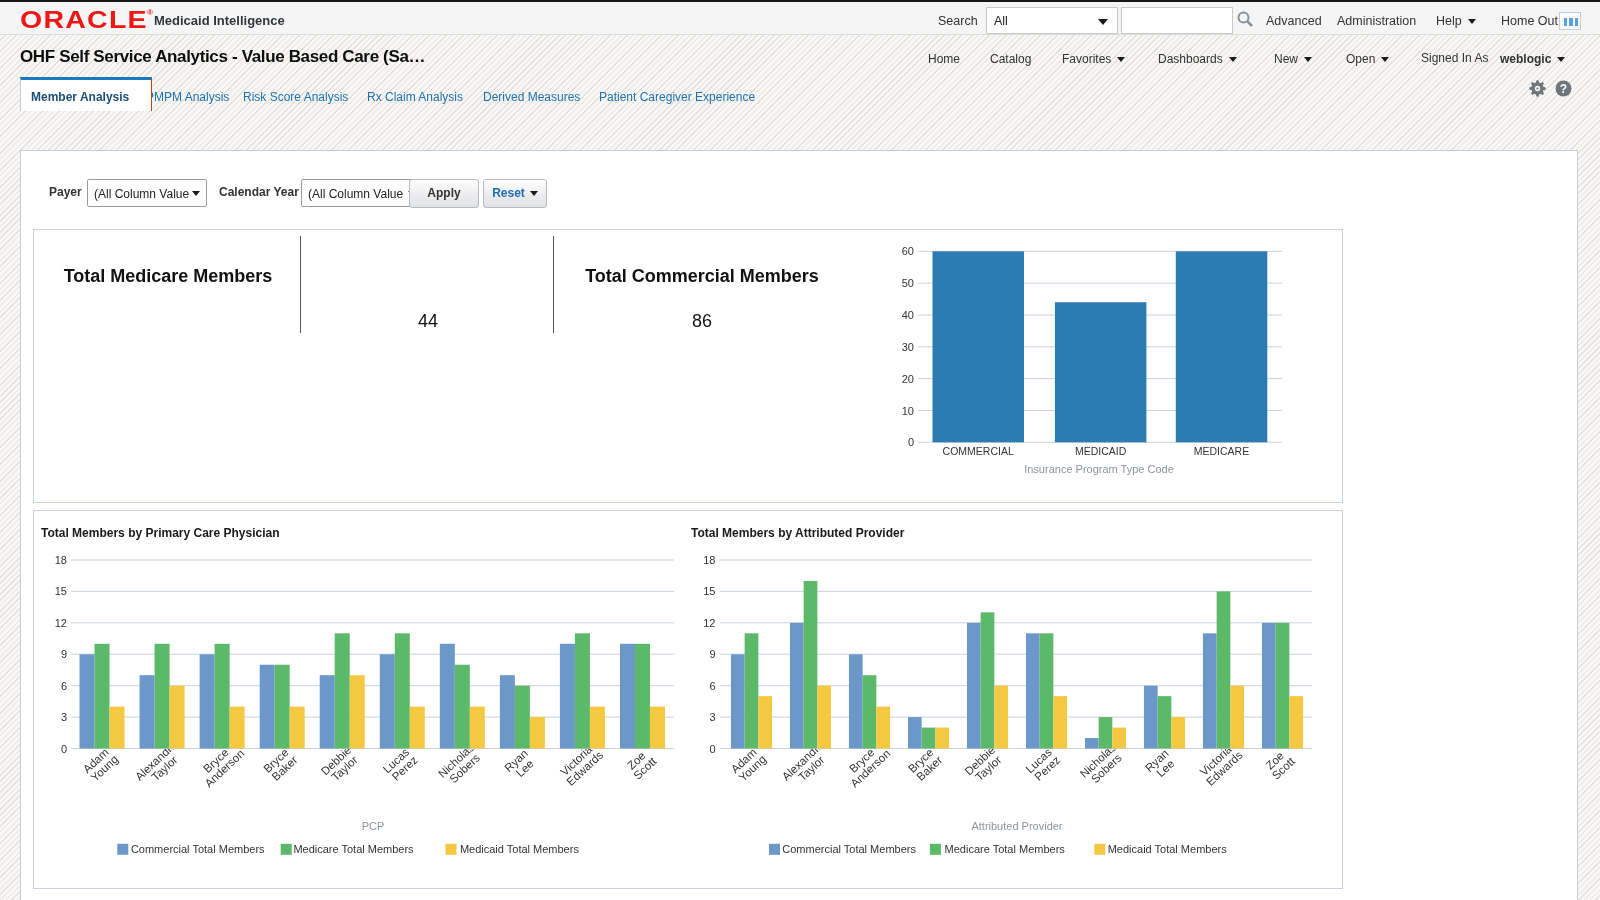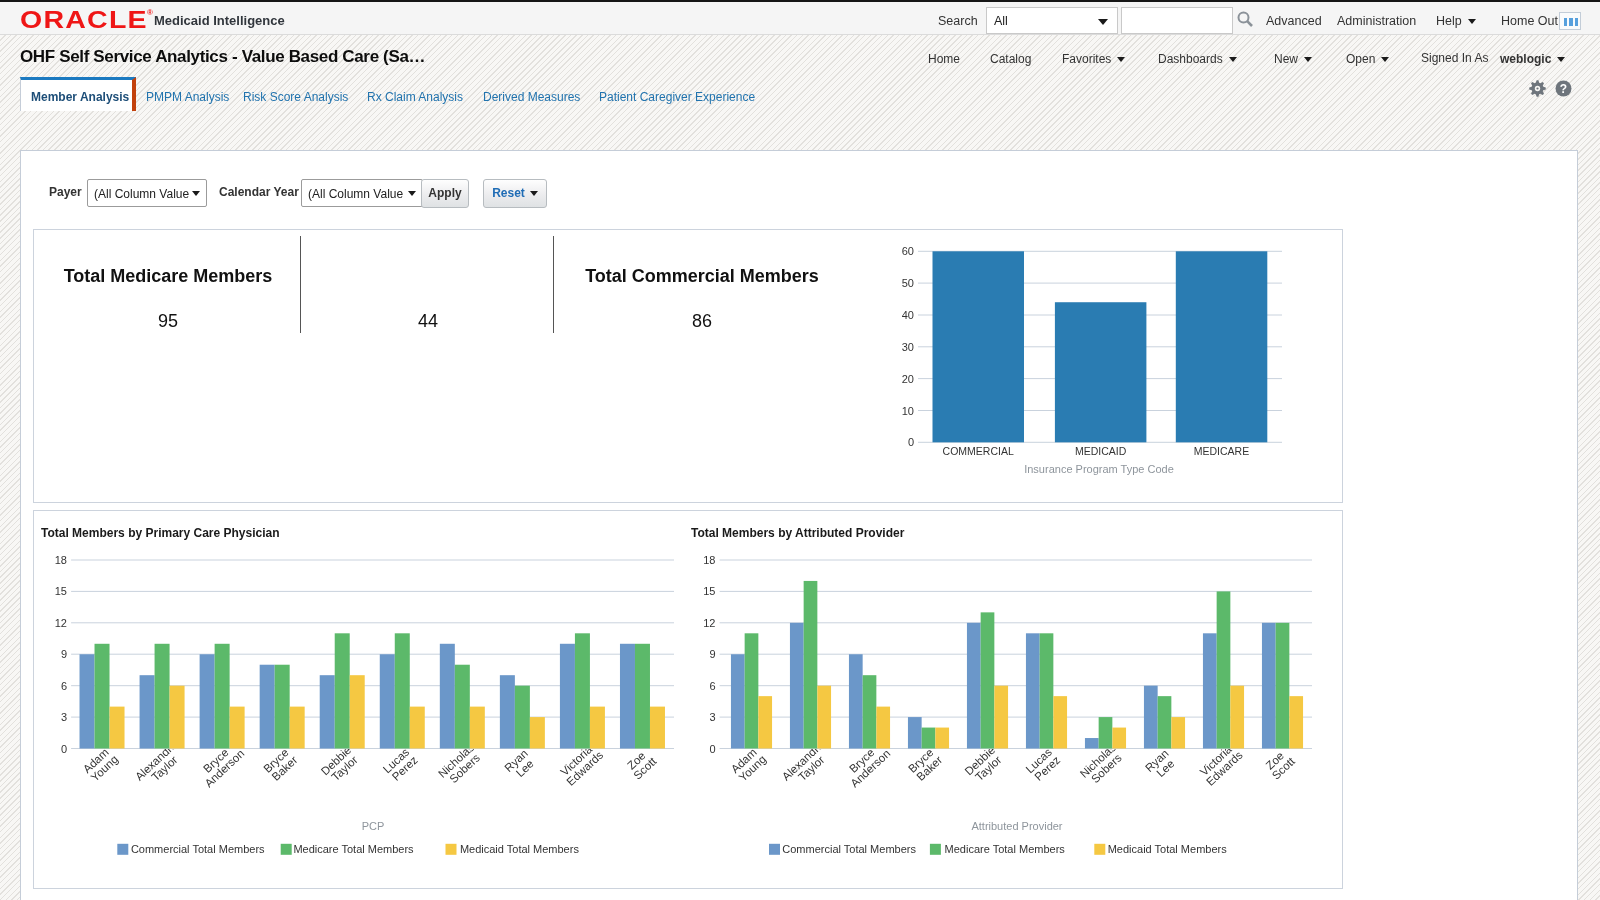--- a/index.html
+++ b/index.html
@@ -9,21 +9,21 @@
 #topline { position:absolute; left:0; top:0; width:1600px; height:2px; background:#161616; z-index:5; }
 #hdr1 { position:absolute; left:0; top:2px; width:1600px; height:33px; background:#f5f5f5; border-bottom:1px solid #dbdbdb; z-index:4; }
 .t1 { position:absolute; font-size:12.5px; color:#333; top:12px; white-space:nowrap; }
 #oracle { position:absolute; left:20px; top:5px; color:#ef1616; font-size:23px; font-weight:bold; letter-spacing:1px; transform:scaleX(1.24); transform-origin:left center; }
 #bi { position:absolute; left:154px; top:11px; font-size:13px; font-weight:bold; color:#31363c; }
 .caret { display:inline-block; width:0; height:0; border-left:4.5px solid transparent; border-right:4.5px solid transparent; border-top:5.5px solid #1a1a1a; vertical-align:1px; margin-left:6px; }
 #gridicon { position:absolute; left:1559px; top:10px; width:22px; height:18px; border:1px solid #c3cdd8; background:#fafbfc; }
 #gridicon i { position:absolute; top:5px; width:3.5px; height:8px; background:#57a0dd; }
 #hdr2title { position:absolute; left:20px; top:47px; font-size:17px; font-weight:bold; color:#0d0d0d; letter-spacing:-0.35px; }
 .t2 { position:absolute; font-size:12px; color:#333; top:52px; white-space:nowrap; }
-#activetab { position:absolute; left:20px; top:77px; width:116px; height:34px; background:#fff; border-top:3px solid #1b79c0; border-left:1px solid #c5cdd8; border-right:4px solid #c2410c; z-index:3;text-decoration:underline; }
+#activetab { position:absolute; left:20px; top:77px; width:132px; height:34px; background:#fff; border-top:3px solid #1b79c0; border-left:1px solid #c5cdd8; border-right:1px solid #c2410c; z-index:3;text-decoration:underline; }
 #activetab span { position:absolute; left:10px; top:10px; font-size:12px; font-weight:bold; color:#1d4e78; white-space:nowrap; }
 .tab { position:absolute; top:90px; font-size:12px; color:#2173ae; white-space:nowrap; }
 #content { position:absolute; left:20px; top:110px; width:1558px; height:776px; background:#fff; border:1px solid #c5cdd8; z-index:1;margin-top:40px; }
 .lbl { position:absolute; font-size:12px; font-weight:bold; color:#333; white-space:nowrap; }
 .dd { position:absolute; height:28px; background:#fff; border:1px solid #9b9b9b; border-radius:2px; font-size:12px; color:#222; }
 .dd span.v { position:absolute; left:6px; top:7px; white-space:nowrap; }
 .dd .caret { position:absolute; right:6px; top:11px; border-left-width:4px; border-right-width:4px; border-top-width:5px; margin:0; }
 .btn { position:absolute; height:29px; border:1px solid #b7bcc0; border-radius:3px; background:linear-gradient(#fefefe,#ececee 55%,#dfe2e4); font-size:12px; font-weight:bold; color:#333; text-align:center; line-height:27px; white-space:nowrap; }
 .panel { position:absolute; background:#fff; border:1px solid #ccd3dd; }
 .kpisep { position:absolute; width:1px; background:#555; }
@@ -86,29 +86,28 @@
   <div class="lbl" style="left:28px;top:34px">Payer</div>
   <div class="dd" style="left:66px;top:28px;width:120px">
       <span class="v">(All Column Value</span>
       <span class="caret"></span>
     </div>
   <div class="lbl" style="left:198px;top:34px">Calendar Year</div>
   <div class="dd" style="left:280px;top:28px;width:122px">
       <span class="v">(All Column Value</span>
       <span class="caret"></span>
     </div>
-  <div class="btn" style="left:400px;top:28px;width:48px">Apply</div>
+  <div class="btn" style="left:388px;top:28px;width:70px">Apply</div>
   <div class="btn" style="left:462px;top:28px;width:64px"><span style="color:#1f6cb5">Reset</span><span class="caret" style="margin-left:5px"></span></div>
 
   <div class="panel" style="left:12px;top:78px;width:1310px;height:274px">
     <div class="kpisep" style="left:266px;top:6px;height:97px"></div>
     <div class="kpisep" style="left:519px;top:6px;height:97px"></div>
     <div class="kpit" style="left:-6px;top:36px">Total Medicare Members</div>
     <div class="kpit" style="left:528px;top:36px">Total Commercial Members</div>
-    <div class="kpiv" style="left:-6px;top:81px">95</div>
     <div class="kpiv" style="left:254px;top:81px">44</div>
     <div class="kpiv" style="left:528px;top:81px">86</div>
     <svg style="position:absolute;left:0;top:0" width="1308" height="272" viewBox="0 0 1308 272" font-family="Liberation Sans, sans-serif">
         <line x1="884.0" y1="212.3" x2="1248.0" y2="212.3" stroke="#c9d2dd" stroke-width="1"></line>
         <text x="880.0" y="216.3" font-size="11" fill="#333333" text-anchor="end">0</text>
         <line x1="884.0" y1="180.5" x2="1248.0" y2="180.5" stroke="#c9d2dd" stroke-width="1"></line>
         <text x="880.0" y="184.5" font-size="11" fill="#333333" text-anchor="end">10</text>
         <line x1="884.0" y1="148.6" x2="1248.0" y2="148.6" stroke="#c9d2dd" stroke-width="1"></line>
         <text x="880.0" y="152.6" font-size="11" fill="#333333" text-anchor="end">20</text>
         <line x1="884.0" y1="116.8" x2="1248.0" y2="116.8" stroke="#c9d2dd" stroke-width="1"></line>

